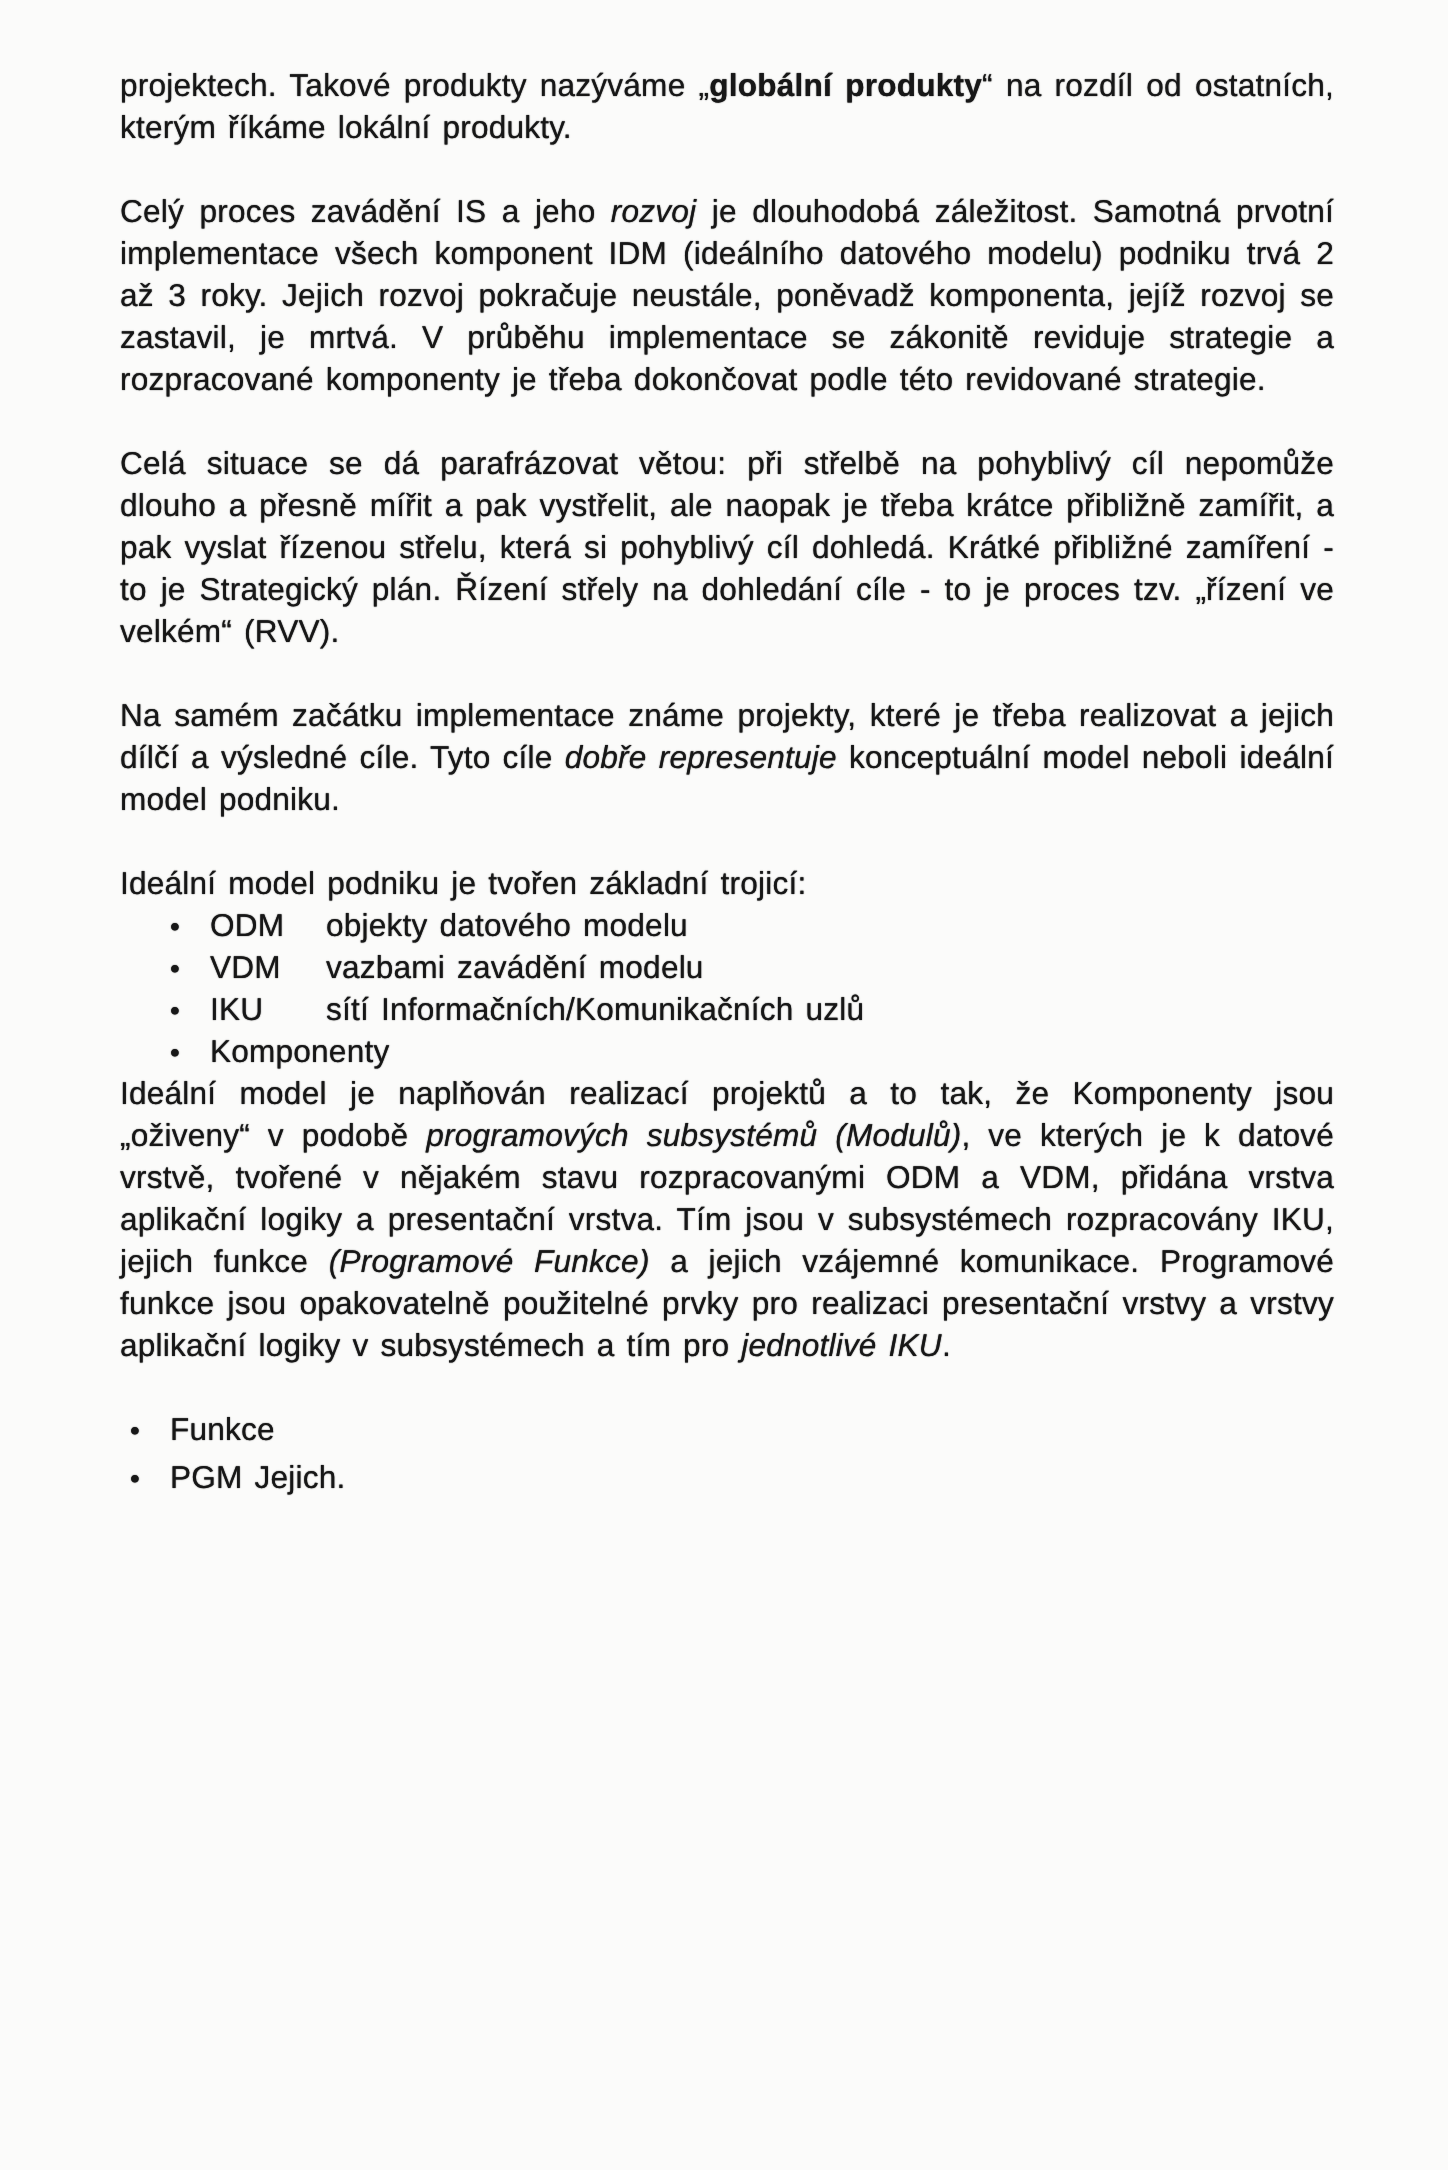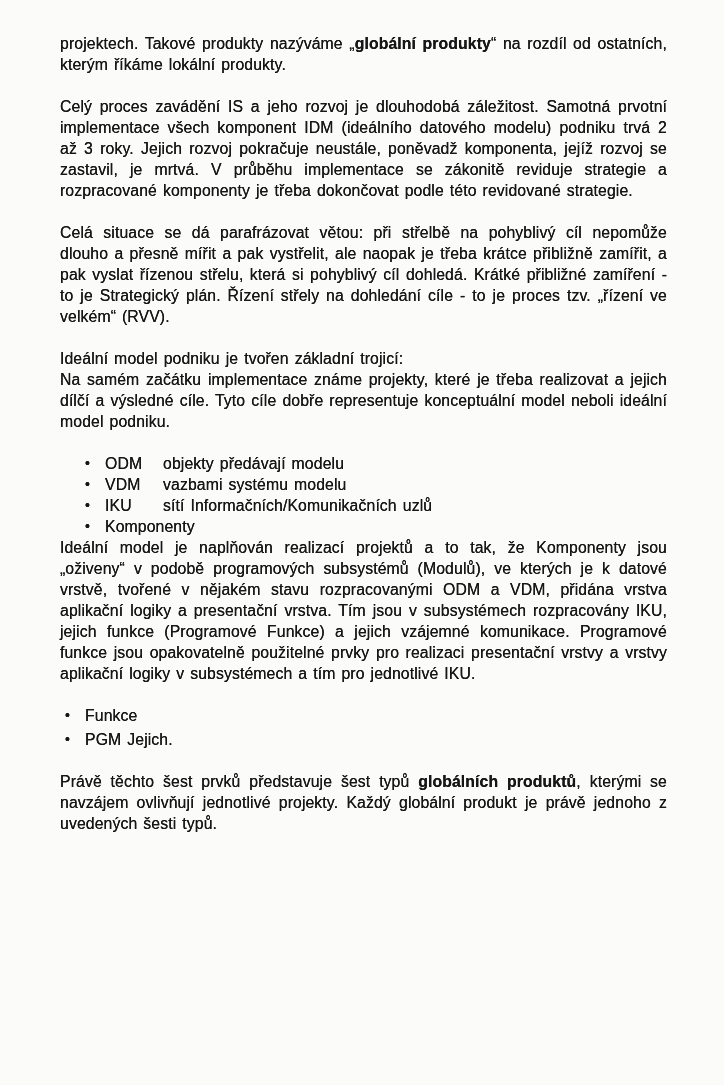--- a/index.html
+++ b/index.html
@@ -23,36 +23,35 @@
   .block { margin: 0; }
   .p { text-align: justify; margin-bottom: 21px; }
   .p.tight { margin-bottom: 0; }
   .li1 { position: relative; padding-left: 45px; text-align: left; }
   .li1 .bullet { position: absolute; left: 25px; top: 0; }
   .li1sub { padding-left: 45px; text-align: justify; }
   .li0 { position: relative; padding-left: 25px; margin: 3px 0; text-align: left; }
   .li0 .bullet { position: absolute; left: 5px; top: 0; }
   .gap { margin-bottom: 21px; }
   .term { display: inline-block; min-width: 58px; }
-  .it { }
+  .it { font-style: italic; }
   .bd { font-weight: bold; }
   .bullet { font-size: 14px; }
 </style>
 </head>
 <body style="--paper: #fbfbfa; --ink: #171717;">
 
 <div class="page">
   <div>
       <div class="block p"><span>projektech. Takové produkty nazýváme „</span><span class="bd">globální produkty</span><span>“ na rozdíl od ostatních, kterým říkáme lokální produkty.</span></div>
       <div class="block p"><span>Celý proces zavádění IS a jeho </span><span class="it">rozvoj</span><span> je dlouhodobá záležitost. Samotná prvotní implementace všech komponent IDM (ideálního datového modelu) podniku trvá 2 až 3 roky. Jejich rozvoj pokračuje neustále, poněvadž komponenta, jejíž rozvoj se zastavil, je mrtvá. V průběhu implementace se zákonitě reviduje strategie a rozpracované komponenty je třeba dokončovat podle této revidované strategie.</span></div>
       <div class="block p"><span>Celá situace se dá parafrázovat větou: při střelbě na pohyblivý cíl nepomůže dlouho a přesně mířit a pak vystřelit, ale naopak je třeba krátce přibližně zamířit, a pak vyslat řízenou střelu, která si pohyblivý cíl dohledá. Krátké přibližné zamíření - to je Strategický plán. Řízení střely na dohledání cíle - to je proces tzv. „řízení ve velkém“ (RVV).</span></div>
+      <div class="block p"><span>Na samém začátku implementace známe projekty, které je třeba realizovat a jejich dílčí a výsledné cíle. Tyto cíle </span><span class="it">dobře representuje</span><span> konceptuální model neboli ideální model podniku.</span></div>
       <div class="block p tight"><span>Ideální model podniku je tvořen základní trojicí:</span></div>
-      <div class="block p"><span>Na samém začátku implementace známe projekty, které je třeba realizovat a jejich dílčí a výsledné cíle. Tyto cíle </span><span class="it">dobře representuje</span><span> konceptuální model neboli ideální model podniku.</span></div>
-      <div class="block li1"><span class="bullet">•</span><span class="term">ODM</span><span>objekty předávají modelu</span></div>
-      <div class="block li1"><span class="bullet">•</span><span class="term">VDM</span><span>vazbami systému modelu</span></div>
+      <div class="block li1"><span class="bullet">•</span><span class="term">ODM</span><span>objekty datového modelu</span></div>
+      <div class="block li1"><span class="bullet">•</span><span class="term">VDM</span><span>vazbami zavádění modelu</span></div>
       <div class="block li1"><span class="bullet">•</span><span class="term">IKU</span><span>sítí Informačních/Komunikačních uzlů</span></div>
       <div class="block li1"><span class="bullet">•</span><span>Komponenty</span></div>
       <div class="block p"><span>Ideální model je naplňován realizací projektů a to tak, že Komponenty jsou „oživeny“ v podobě </span><span class="it">programových subsystémů (Modulů)</span><span>, ve kterých je k datové vrstvě, tvořené v nějakém stavu rozpracovanými ODM a VDM, přidána vrstva aplikační logiky a presentační vrstva. Tím jsou v subsystémech rozpracovány IKU, jejich funkce </span><span class="it">(Programové Funkce)</span><span> a jejich vzájemné komunikace. Programové funkce jsou opakovatelně použitelné prvky pro realizaci presentační vrstvy a vrstvy aplikační logiky v subsystémech a tím pro </span><span class="it">jednotlivé IKU</span><span>.</span></div>
       <div class="block li0"><span class="bullet">•</span><span>Funkce</span></div>
       <div class="block li0 gap"><span class="bullet">•</span><span>PGM Jejich.</span></div>
-      <div class="block p"><span>Právě těchto šest prvků představuje šest typů </span><span class="bd">globálních produktů</span><span>, </span><span class="it">kterými se navzájem ovlivňují jednotlivé projekty</span><span>. Každý globální produkt je právě jednoho z uvedených šesti typů.</span></div>
     </div>
 </div>
 
 </body></html>

